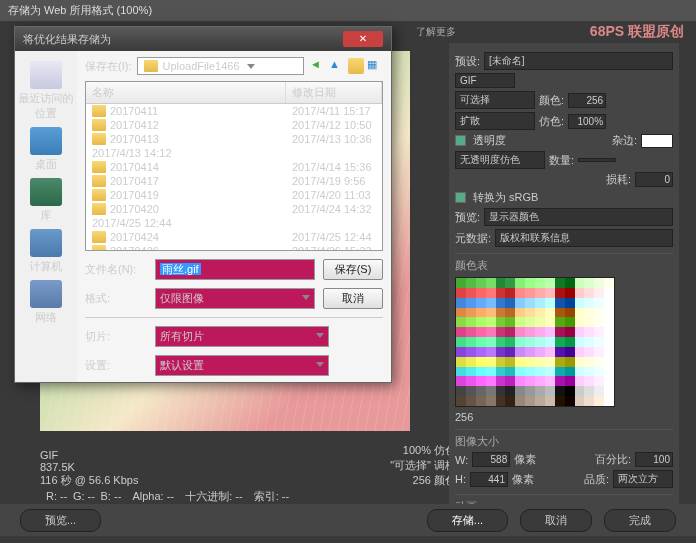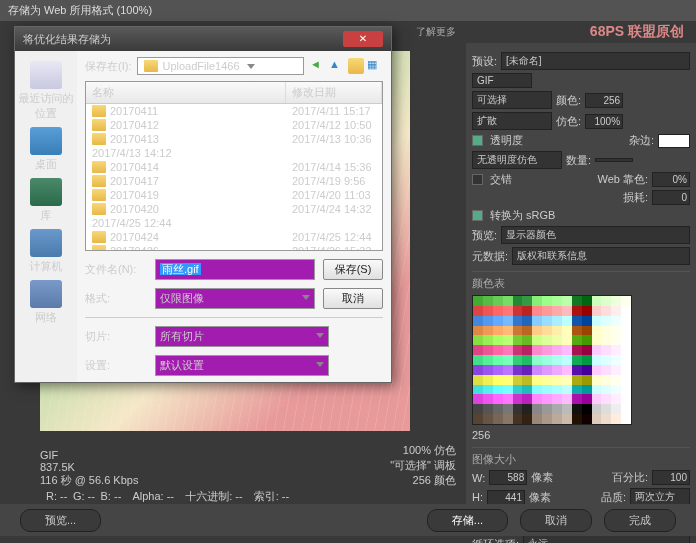--- a/index.html
+++ b/index.html
@@ -29,24 +29,24 @@
 .tb-icons span{width:16px;height:16px;display:inline-block}
 .file-list{background:#fff;border:1px solid #999;height:170px;overflow:hidden}
 .fl-head{display:flex;background:linear-gradient(#fafafa,#e8e8e8);border-bottom:1px solid #ccc;font-size:11px;color:#333}
 .fl-head div{padding:3px 6px;border-right:1px solid #ddd}
 .col-name{width:200px}.col-date{flex:1}
 .fl-row{display:flex;font-size:11px;color:#222;padding:1px 0}
 .fl-row .col-name{display:flex;align-items:center;gap:4px;padding-left:6px}
 .fl-row .col-date{padding-left:6px}
 .form-row{display:flex;align-items:center;gap:8px;margin-top:8px;font-size:11px;color:#222}
 .form-row label{width:62px}
-.form-row .field{flex:1;background:#a21caf;border:1px solid #999;padding:2px 4px;color:#222}
+.form-row .field{flex:1;background:#be185d;border:1px solid #999;padding:2px 4px;color:#222}
 .btn{width:60px;background:linear-gradient(#fafafa,#e0e0e0);border:1px solid #888;padding:2px 0;text-align:center;color:#222;border-radius:2px}
 .sel-text{background:#3399ff;color:#fff;padding:0 2px}
-.right-panel{position:absolute;right:0;top:22px;width:230px;height:490px;background:#454545;padding:6px;font-size:10px}
+.right-panel{position:absolute;right:17px;top:22px;width:230px;height:490px;background:#454545;padding:6px;font-size:10px}
 .rp-row{display:flex;align-items:center;gap:4px;margin:3px 0;font-size:10px}
 .rp-row label{color:#ccc}
 .rp-combo{background:#333;border:1px solid #222;padding:1px 4px;flex:1;color:#ccc;font-size:10px}
 .rp-num{background:#333;border:1px solid #222;width:38px;padding:1px 2px;color:#ccc;text-align:right;font-size:10px}
 .sw{width:32px;height:14px;background:#fff;border:1px solid #222}
 .logo{position:absolute;right:12px;top:2px;font-size:14px;color:#d88;font-weight:bold}
 .palette{width:160px;height:130px;margin:4px 0;display:grid;grid-template-columns:repeat(16,1fr);grid-template-rows:repeat(13,1fr);gap:0;border:1px solid #222}
 .palette div{border:0}
 .bottom-bar{position:absolute;bottom:0;left:0;right:0;height:32px;background:#454545;display:flex;align-items:center;justify-content:flex-end;gap:12px;padding:0 20px}
 .bb-btn{background:#3a3a3a;border:1px solid #222;border-radius:10px;padding:3px 24px;color:#ccc;font-size:11px}
@@ -206,26 +206,20 @@
     <div class="rp-row">
         <span class="cb on"></span>
         <label style="flex:1">透明度</label>
         <label>杂边:</label>
         <div class="sw"></div>
       </div>
     <div class="rp-row">
         <div class="rp-combo" style="max-width:90px">无透明度仿色</div>
         <label>数量:</label>
         <div class="rp-num"></div>
-      </div>
-    <div class="rp-row">
-        <span class="cb"></span>
-        <label style="flex:1">交错</label>
-        <label>Web 靠色:</label>
-        <div class="rp-num">0%</div>
       </div>
     <div class="rp-row" style="justify-content:flex-end">
         <label>损耗:</label>
         <div class="rp-num">0</div>
       </div>
     <div class="rp-row">
         <span class="cb on"></span>
         <label>转换为 sRGB</label>
       </div>
     <div class="rp-row">

